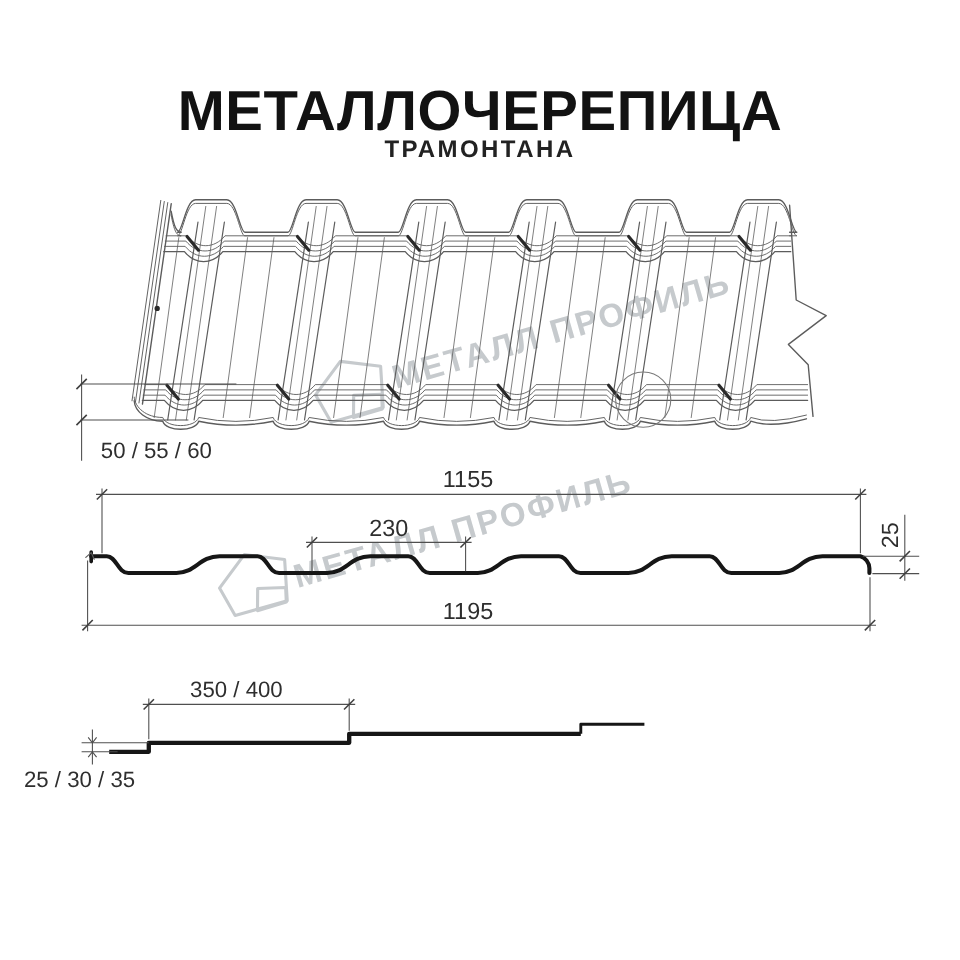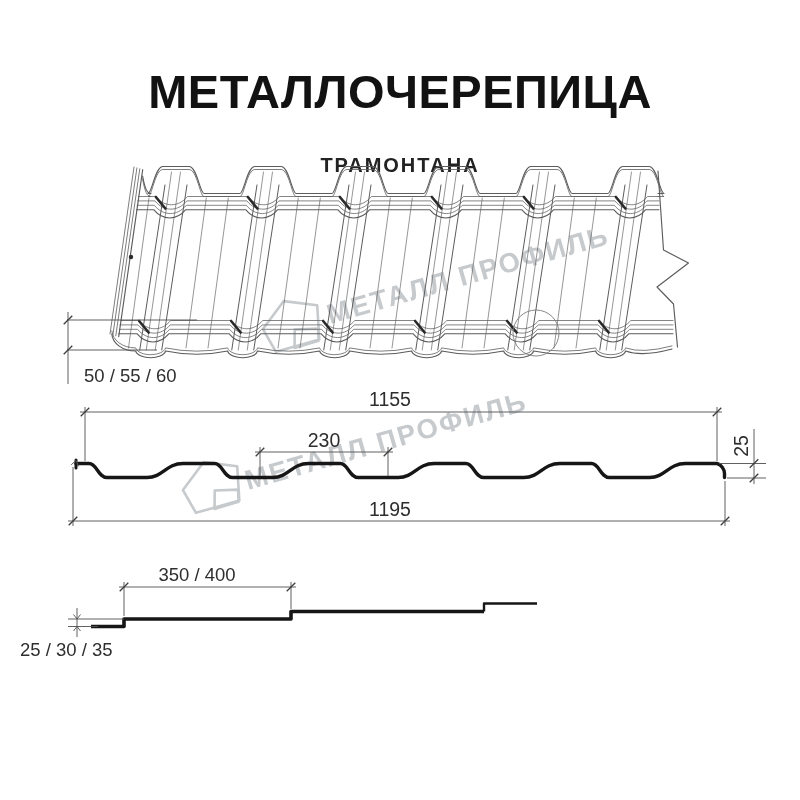--- a/index.html
+++ b/index.html
@@ -5,21 +5,21 @@
   :root{
     --bg:#ffffff; --title:#121212; --dimtext:#2e2e2e;
     --thin:#5c5c5c; --heavy:#161616; --dim:#4f4f4f; --wm:#c6cacd;
   }
   html,body{margin:0;padding:0;}
   body{width:800px;height:800px;background:var(--bg);overflow:hidden;
        font-family:"Liberation Sans",sans-serif;position:relative;}
   .title{position:absolute;top:64px;left:0;width:800px;text-align:center;
          font-size:47px;font-weight:bold;letter-spacing:.5px;color:var(--title);}
   .subtitle{position:absolute;top:114px;left:0;width:800px;text-align:center;
-         font-size:20px;font-weight:bold;letter-spacing:2px;color:#222;margin-top:40px;}
+         font-size:20px;font-weight:bold;letter-spacing:2px;color:#222;}
   svg{position:absolute;top:0;left:0;}
   .dim{stroke:var(--dim);stroke-width:.9;fill:none;}
   .tick{stroke:#3f3f3f;stroke-width:1.3;fill:none;}
   .heavy{stroke:var(--heavy);stroke-width:3.6;fill:none;stroke-linejoin:round;}
   .heavy2{stroke:var(--heavy);stroke-width:2.4;fill:none;stroke-linejoin:round;}
   .lbl{font-family:"Liberation Sans",sans-serif;font-size:19.5px;fill:var(--dimtext);}
   .lbl2{font-family:"Liberation Sans",sans-serif;font-size:18.5px;fill:var(--dimtext);}
   .wm{font-family:"Liberation Sans",sans-serif;font-size:27.5px;font-weight:bold;
       letter-spacing:2px;fill:var(--wm);}
   .wmshape{stroke:var(--wm);stroke-width:2.6;fill:none;stroke-linejoin:round;}

